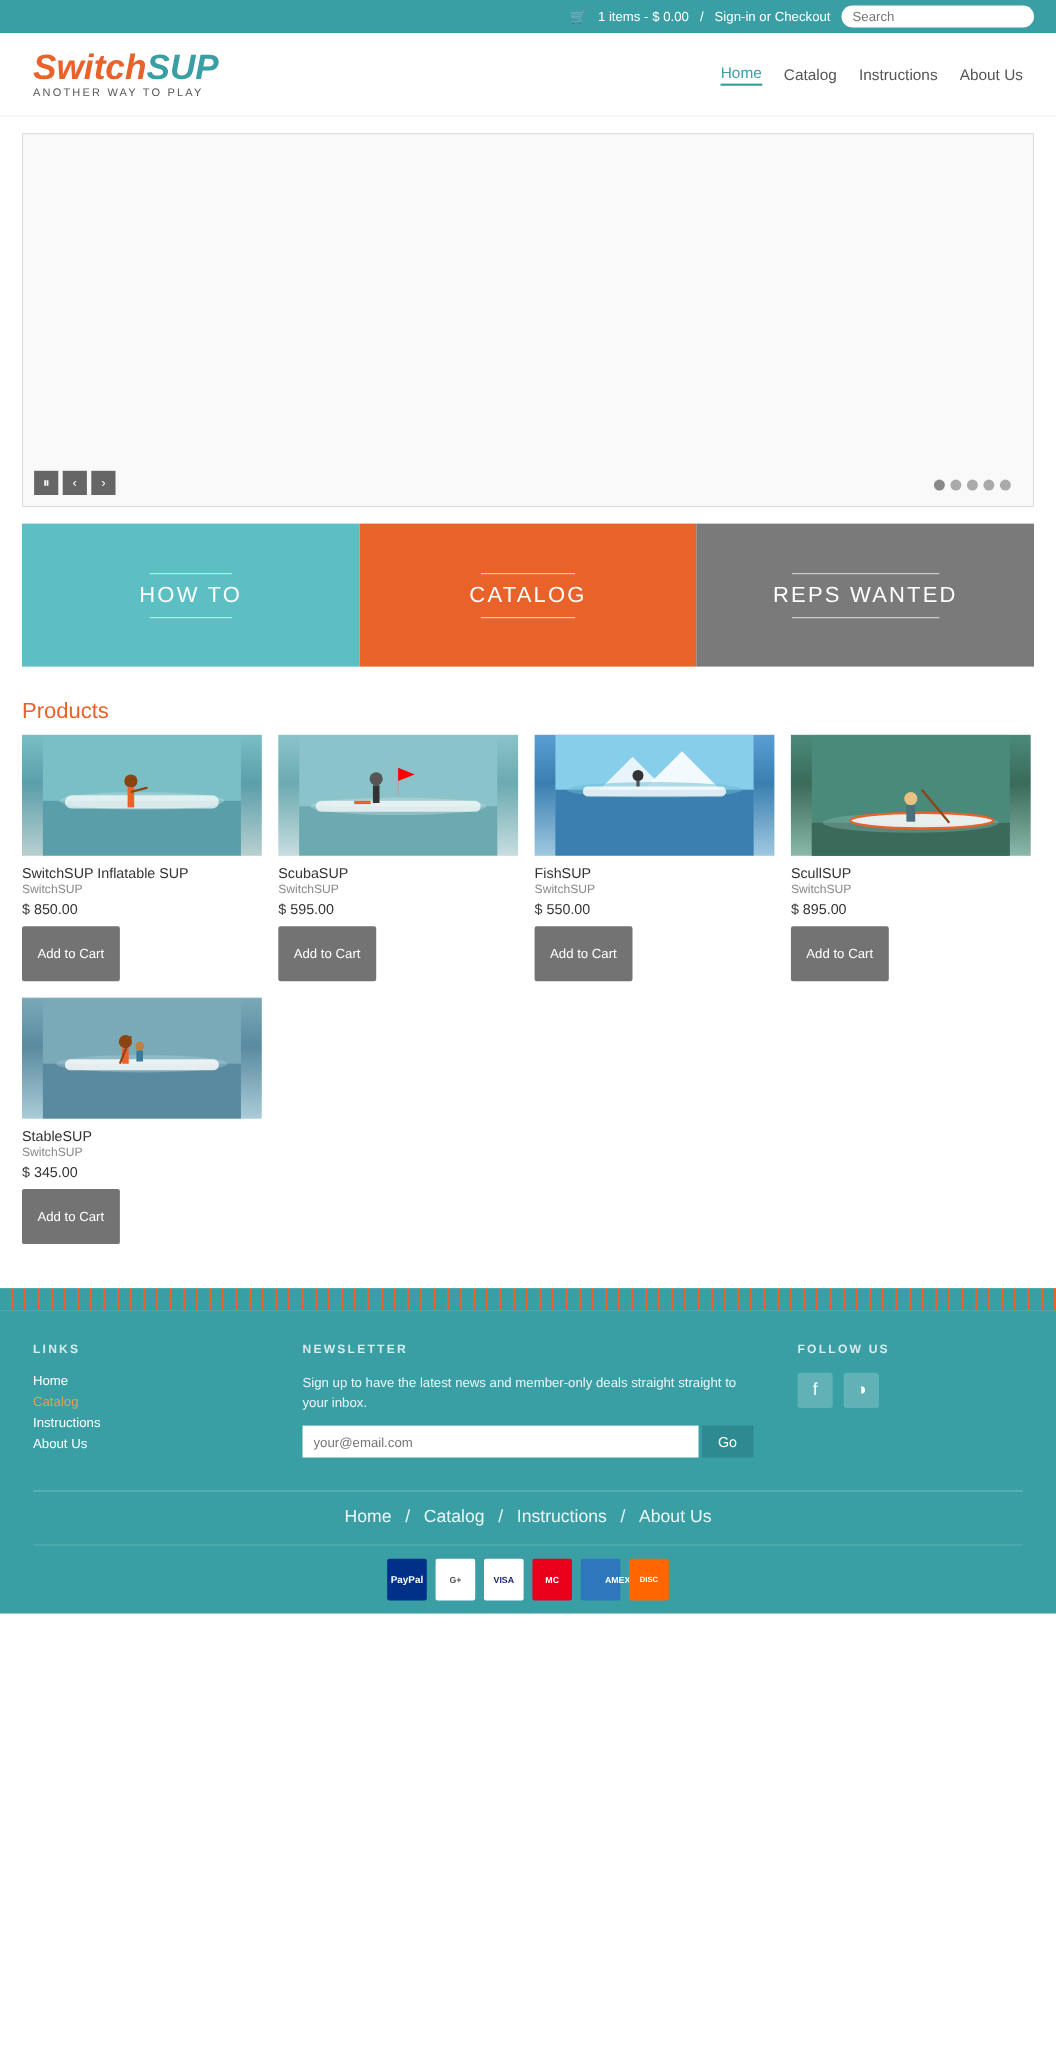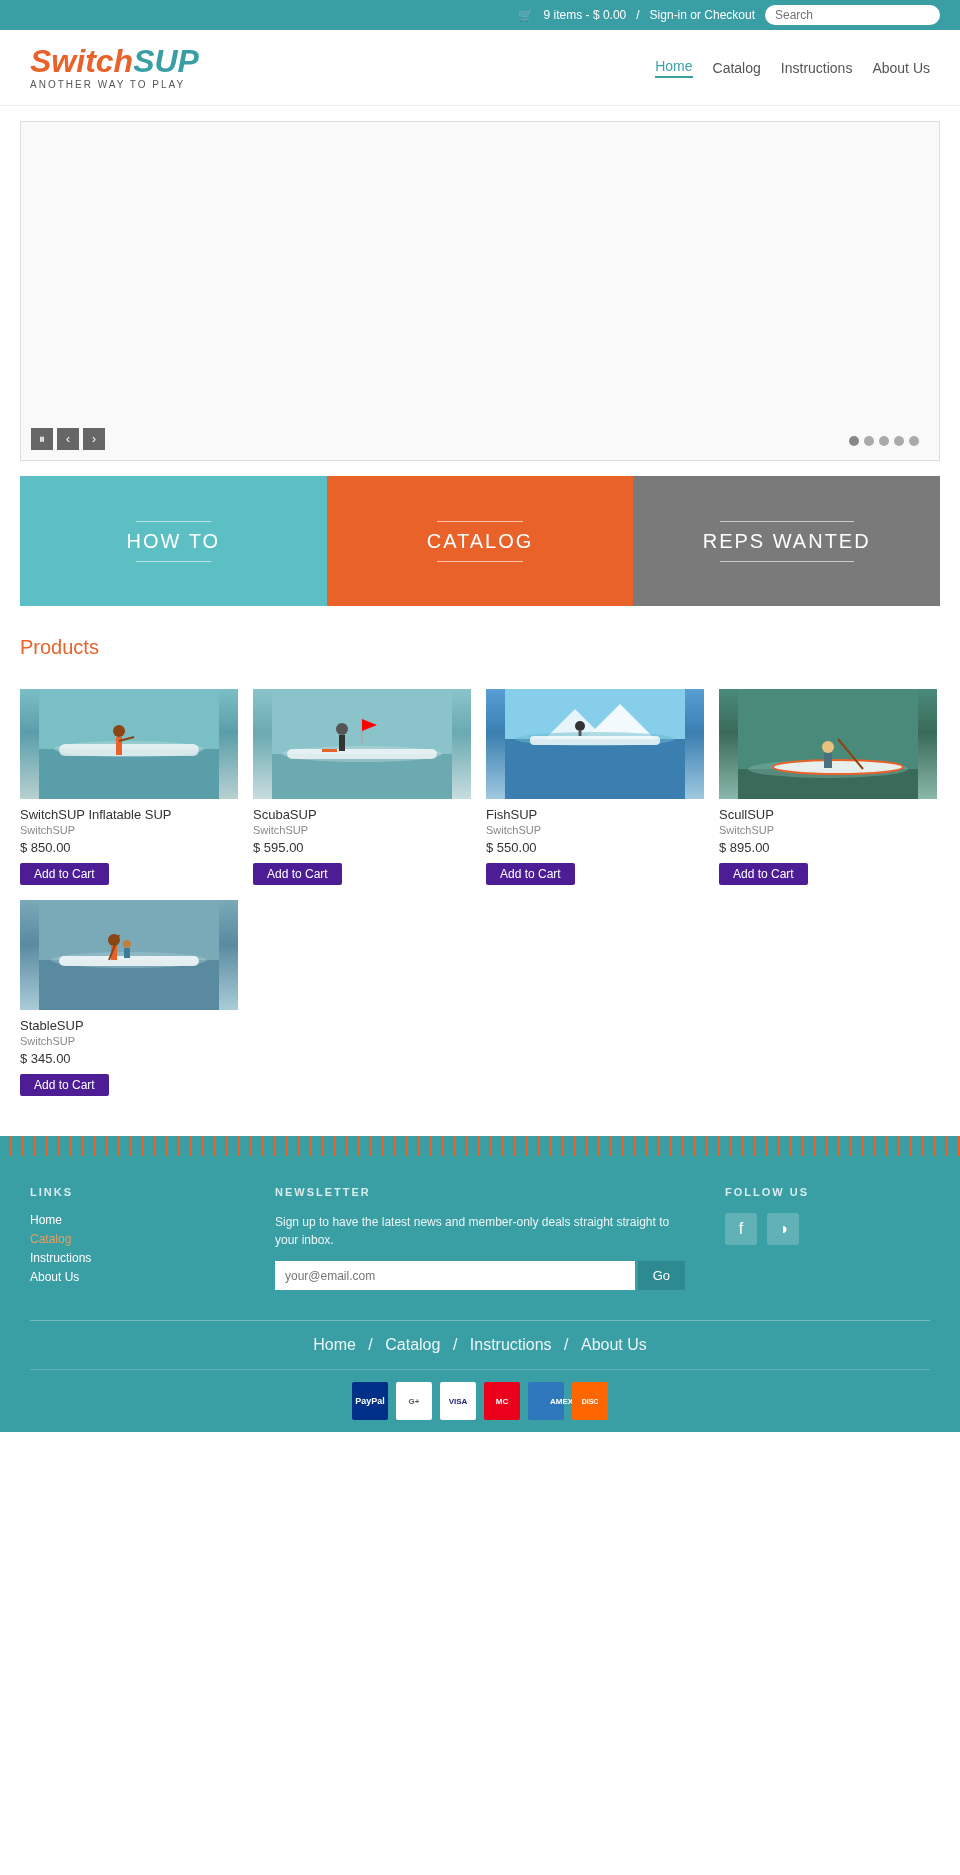--- a/index.html
+++ b/index.html
@@ -139,21 +139,21 @@
     .cat-teal { background: #5bbfc4; }
     .cat-orange { background: #e8622a; }
     .cat-gray { background: #7a7a7a; }
 
     
     .products-section { padding: 10px 20px 30px; }
     .products-title {
       color: #e8622a;
       font-size: 20px;
       font-weight: normal;
-      margin-bottom: 30px;
+      margin-bottom: 9px;
     }
     .products-grid {
       display: flex;
       flex-wrap: wrap;
       gap: 15px;
     }
     .product-card {
       width: calc(25% - 12px);
       min-width: 160px;
     }
@@ -162,24 +162,24 @@
       height: 110px;
       background: #ddd;
       margin-bottom: 8px;
       overflow: hidden;
       position: relative;
     }
     .product-name { font-size: 13px; color: #333; margin-bottom: 2px; }
     .product-brand { font-size: 11px; color: #888; margin-bottom: 4px; }
     .product-price { font-size: 13px; color: #333; margin-bottom: 8px; }
     .add-to-cart-btn {
-      background: #4c1d95;
+      background: #737373;
       color: #fff;
       border: none;
-      padding: 4px 14px;
+      padding: 18px 14px;
       font-size: 12px;
       cursor: pointer;
       border-radius: 2px;
     }
 
     
     .sup-img-1 { background: linear-gradient(180deg, #7abfc5 0%, #5a9eaa 40%, #b8d0d0 100%); }
     .sup-img-2 { background: linear-gradient(180deg, #8ac4ca 0%, #6aaab0 40%, #c8dde0 100%); }
     .sup-img-3 { background: linear-gradient(180deg, #5a9fd4 0%, #3a7fb0 40%, #a0c8e0 100%); }
     .sup-img-4 { background: linear-gradient(180deg, #4a8a7a 0%, #3a6a5a 40%, #8ab8aa 100%); }
@@ -296,21 +296,21 @@
         #e8622a 12px
       );
       margin-top: 10px;
     }
   </style>
 </head>
 <body>
 
 <div class="top-bar">
   <span>🛒</span>
-  <span>9 items - $ 0.00</span>
+  <span>1 items - $ 0.00</span>
   <span>/</span>
   <a href="#">Sign-in or Checkout</a>
   <input type="text" placeholder="Search" style="">
 </div>
 
 <div class="header">
   <div class="logo-area">
     <div class="logo-text">
       <span class="logo-switch">Switch</span><span class="logo-sup">SUP</span>
     </div>

